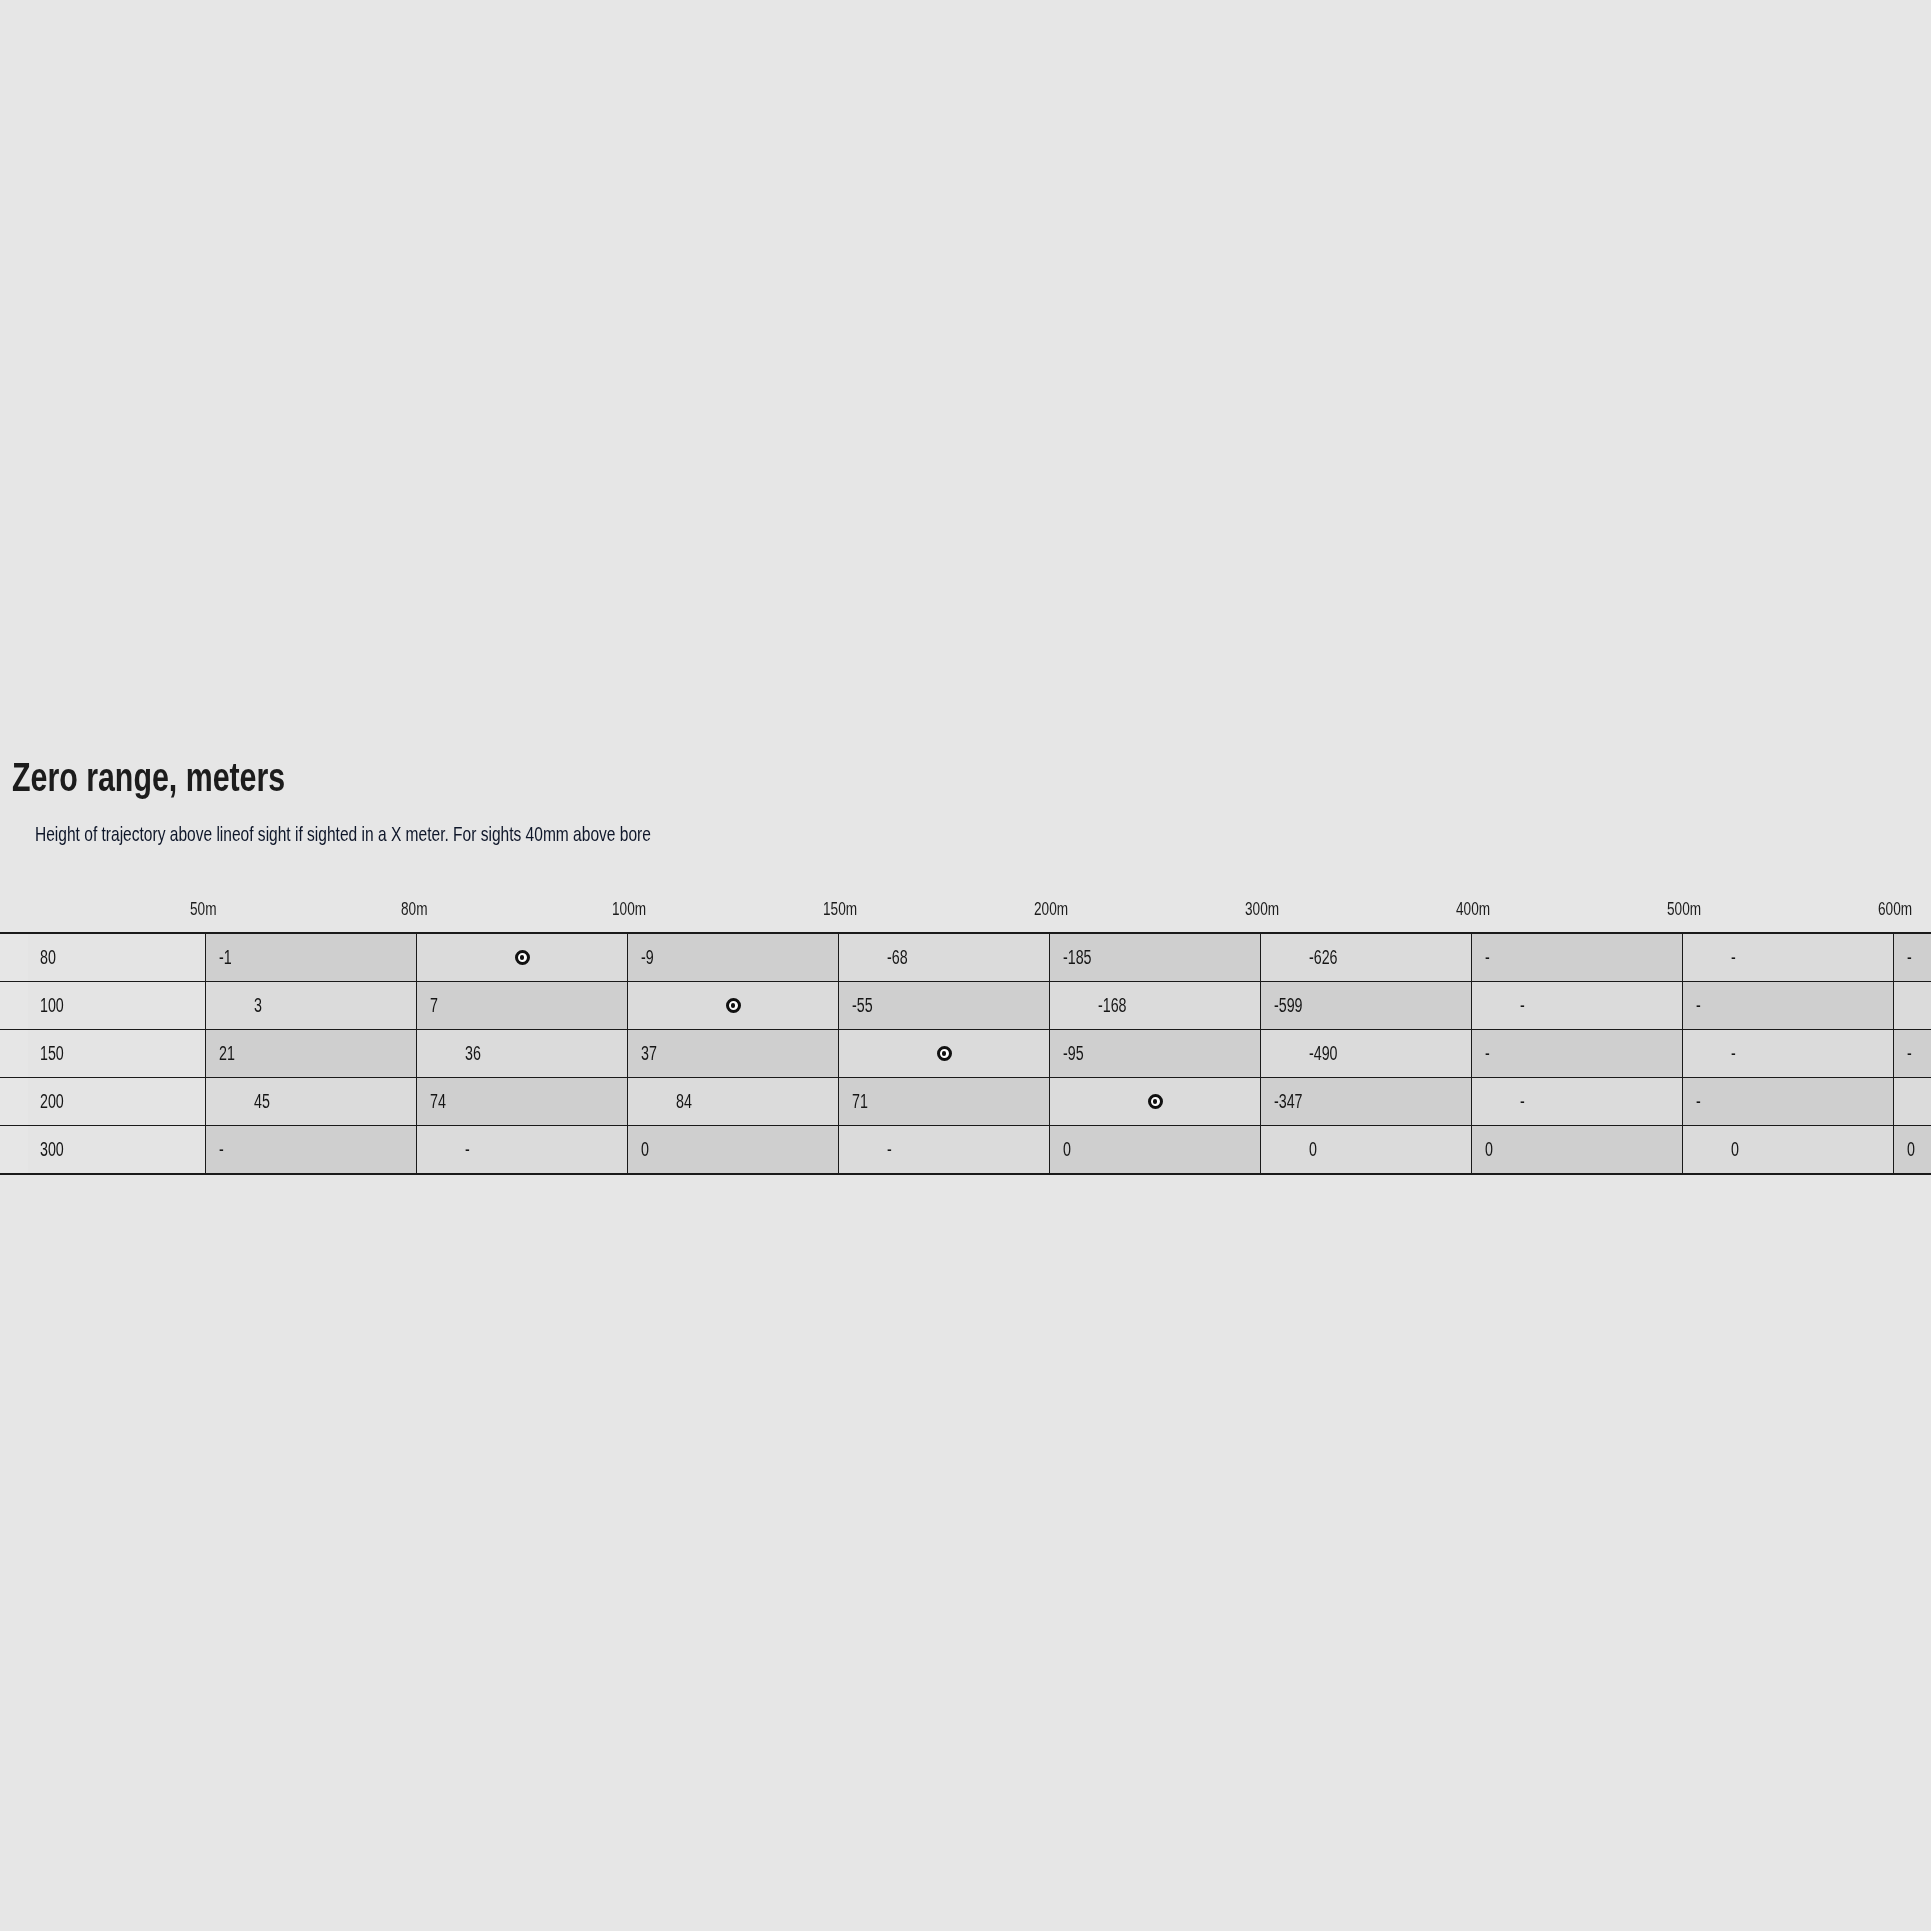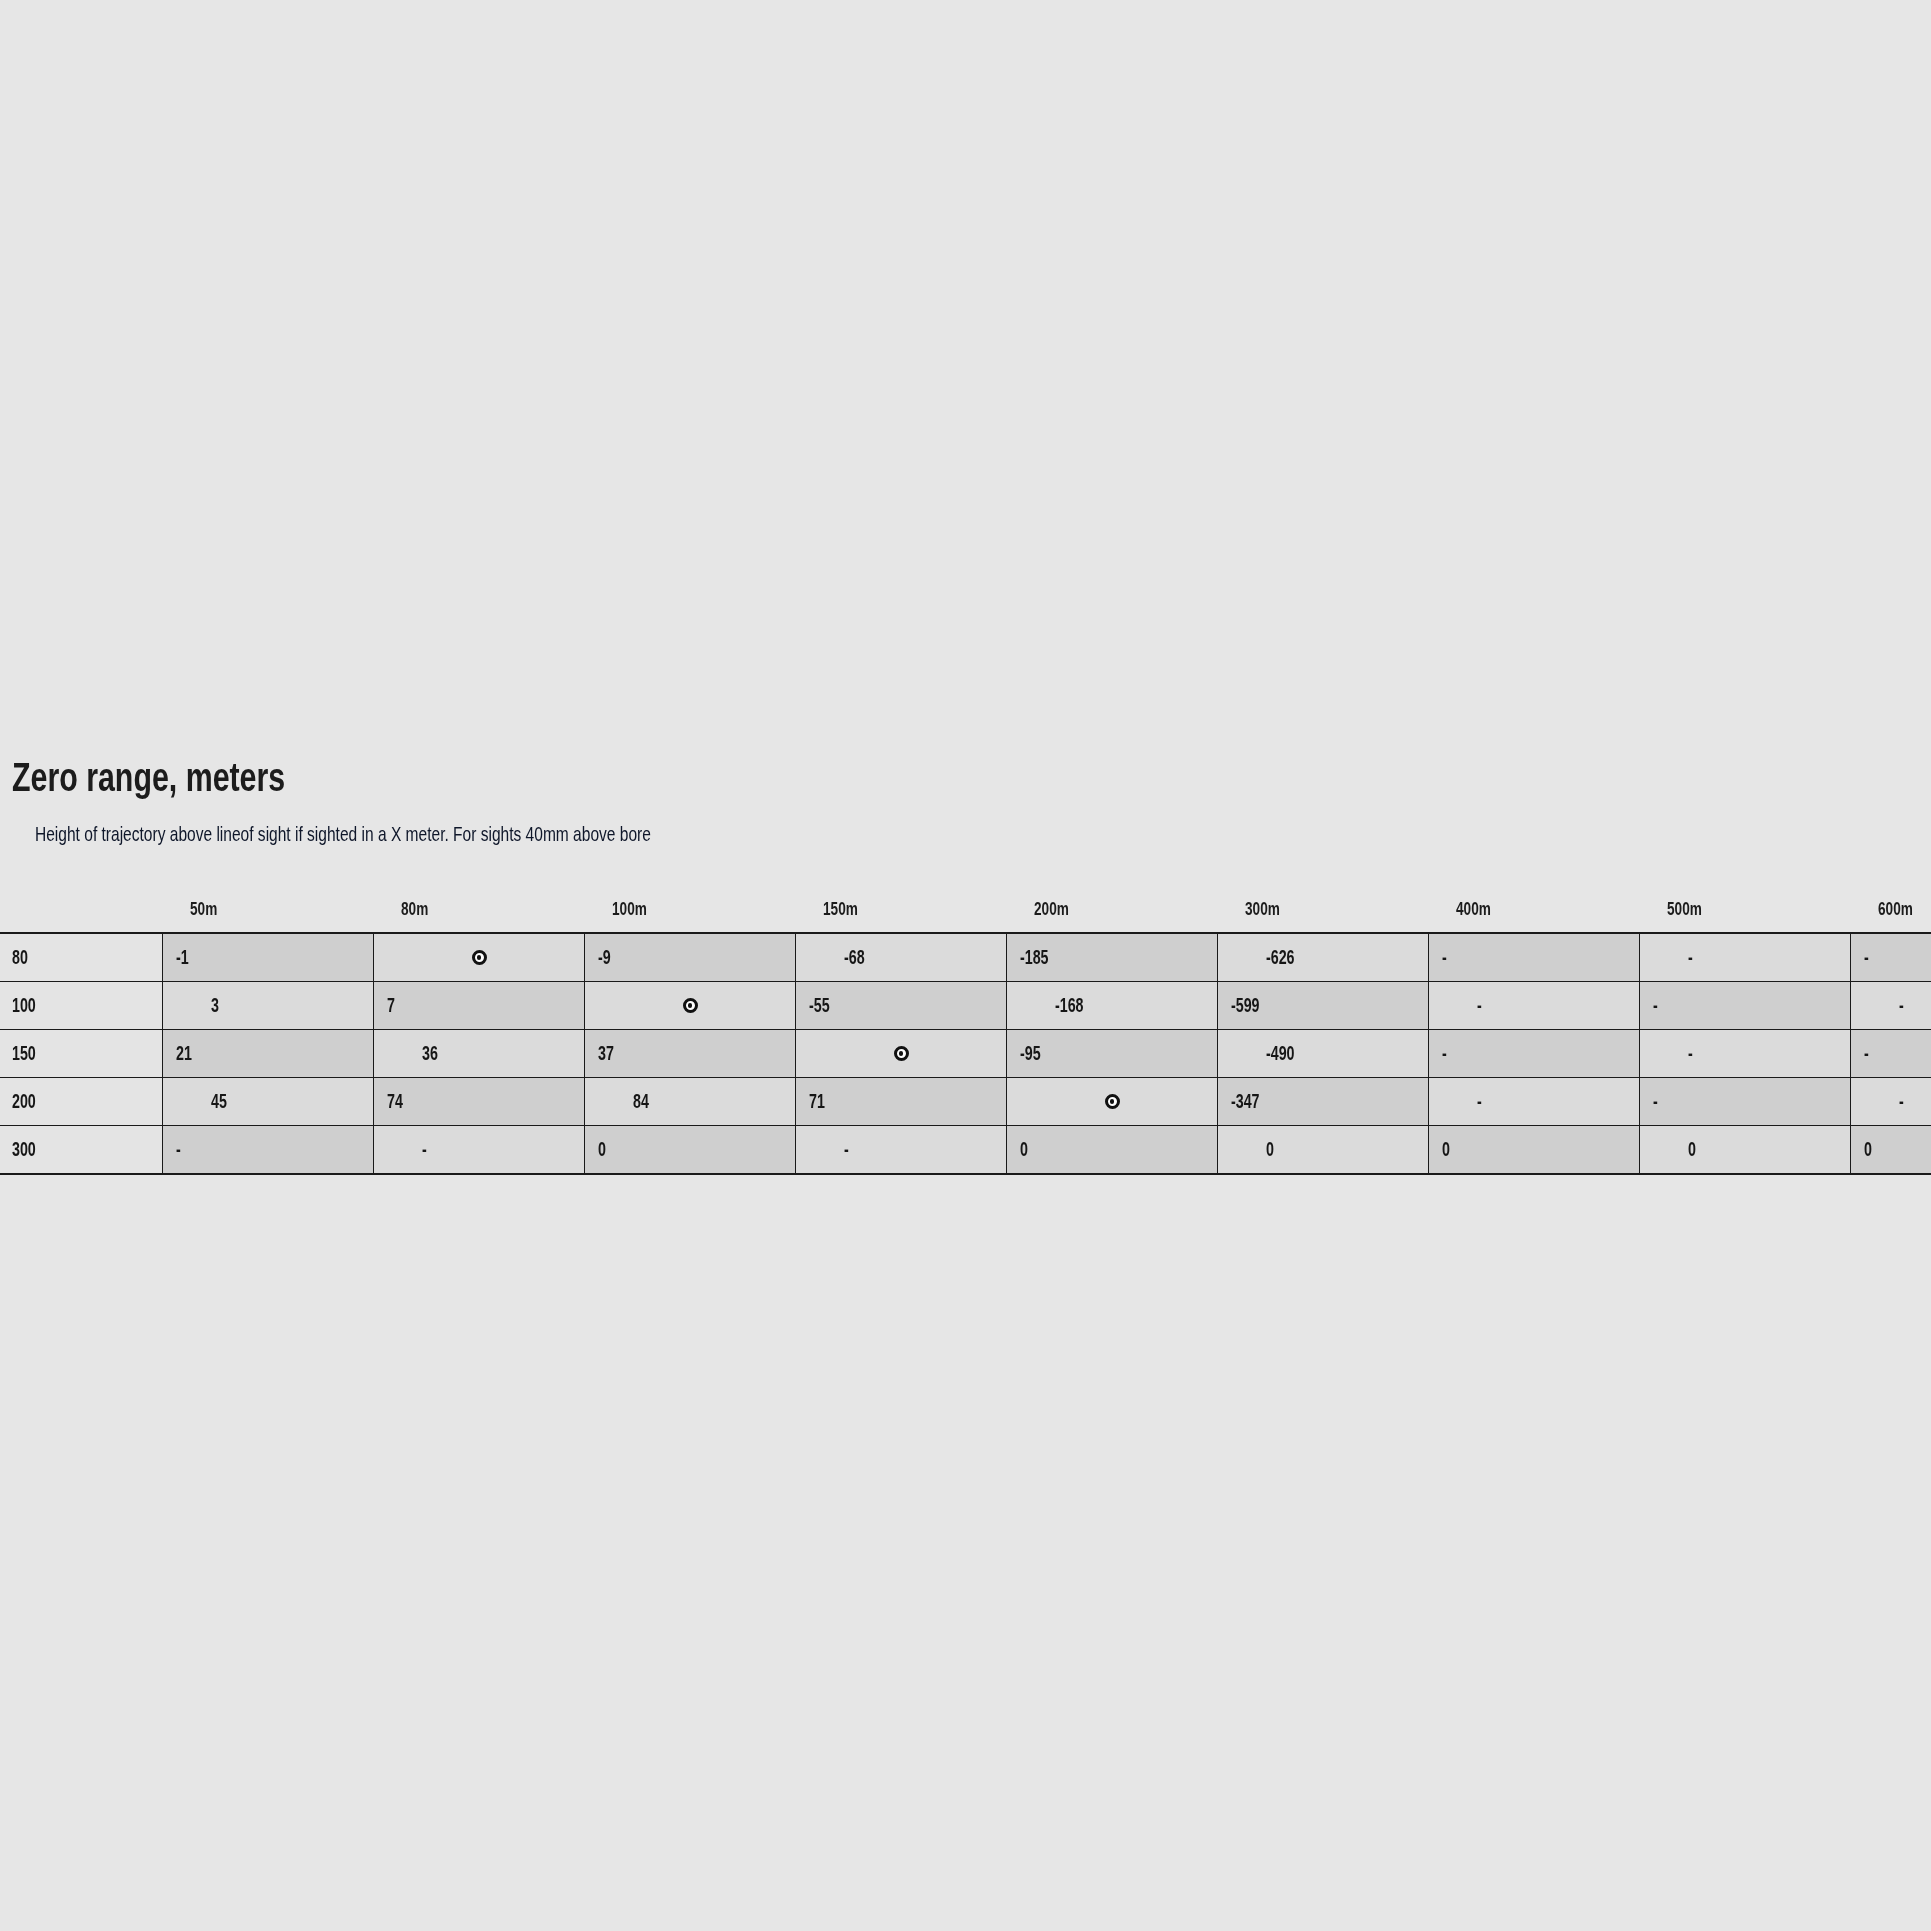--- a/index.html
+++ b/index.html
@@ -41,21 +41,20 @@
     color: #0f172a;
     line-height: 1;
     margin-left: 23px;
   }
   .zero-table {
     position: absolute;
     left: 0;
     top: 885px;
     width: 1931px;
     overflow: hidden;
-    font-weight: bold;
   }
   .t-inner {
     width: 2077px; 
   }
   .hdr-row {
     display: flex;
     height: 47px;
     align-items: center;
   }
   .hcell {
@@ -85,24 +84,25 @@
     width: 211px;
     box-sizing: border-box;
     flex: 0 0 auto;
     display: flex;
     align-items: center;
     padding-left: 13px;
     font-size: 19.3px;
     border-left: 1.8px solid #1a1a1a;
   }
   .cell.rowlabel {
-    width: 162px;
+    width: 177px;
     border-left: none;
     background: #e4e4e4;
     padding-left: 12.3px;
+    margin-left: 28px;
   }
   .cell.dark  { background: #cfcfcf; }
   .cell.light { background: #dbdbdb; padding-left: 48px; }
   .cell.bullcell {
     justify-content: center;
     padding-left: 0;
   }
   .bullseye {
     width: 15px;
     height: 15px;

